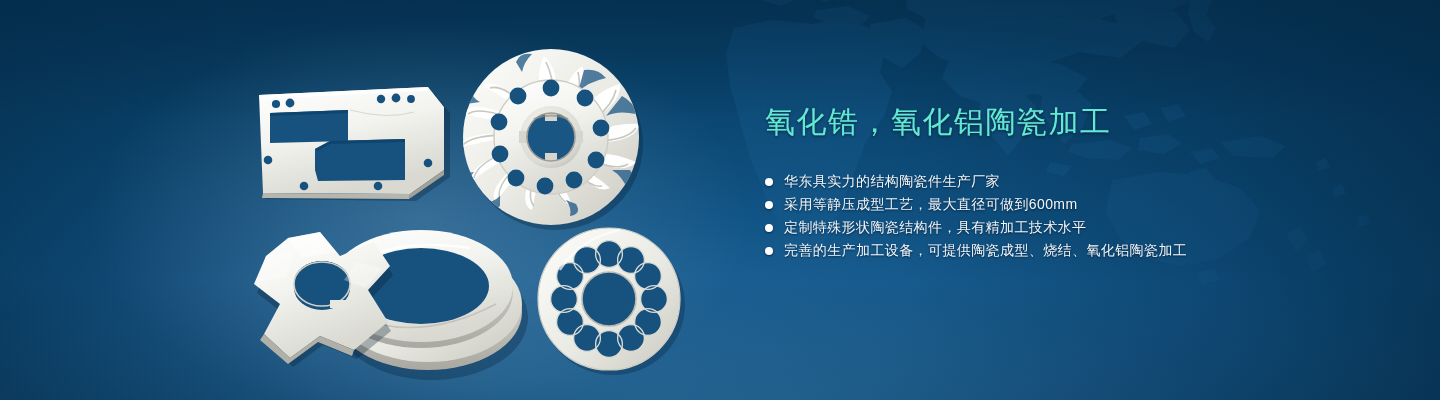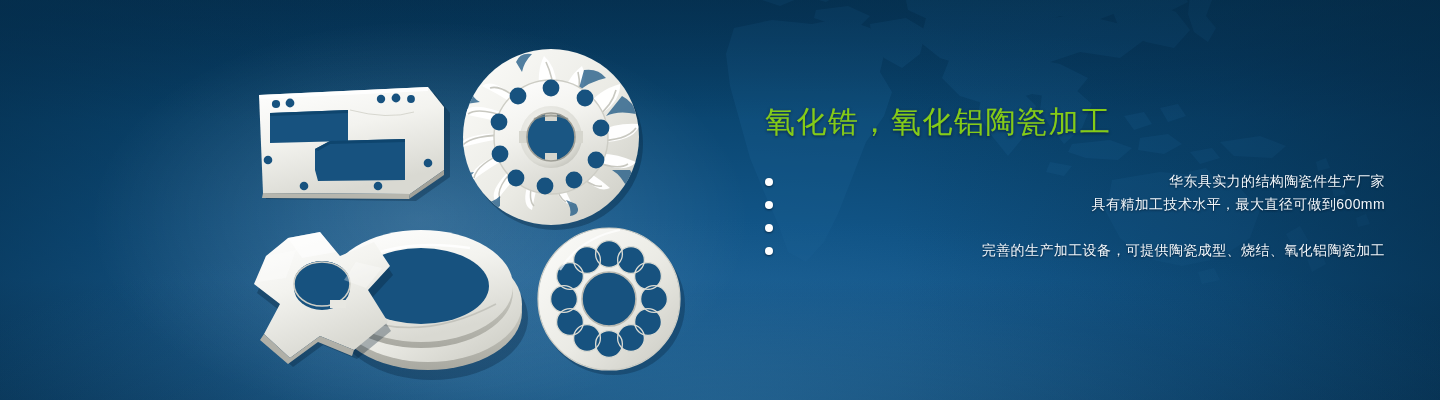--- a/index.html
+++ b/index.html
@@ -49,35 +49,34 @@
   
   .copy{
     position:absolute;
     left:765px; top:104px;
     width:620px;
   }
   .headline{
     font-size:30px;
     line-height:1.22;
     letter-spacing:1.5px;
-    color:#84cc16;
+    color:#5eead4;
     font-weight:400;
     text-shadow:0 1px 3px rgba(0,18,38,.75), 0 0 1px rgba(255,255,255,.25);
     white-space:nowrap;
   }
   .bullets{
     margin-top:30px;
     list-style:none;
   }
   .bullets li{
     display:flex;
     align-items:center;
     height:22px;
     margin-bottom:1px;
-    justify-content:space-between;
   }
   .dot{
     width:8px; height:8px;
     border-radius:50%;
     background:#ffffff;
     flex:0 0 auto;
     margin-right:11px;
     box-shadow:0 1px 2px rgba(0,16,34,.6);
   }
   .btext{
@@ -374,24 +373,25 @@
 
   <div class="copy">
     <div class="headline">氧化锆，氧化铝陶瓷加工</div>
     <ul class="bullets">
       <li>
         <span class="dot"></span>
         <span class="btext">华东具实力的结构陶瓷件生产厂家</span>
       </li>
       <li>
         <span class="dot"></span>
-        <span class="btext">具有精加工技术水平，最大直径可做到600mm</span>
+        <span class="btext">采用等静压成型工艺，最大直径可做到600mm</span>
       </li>
       <li>
         <span class="dot"></span>
+        <span class="btext">定制特殊形状陶瓷结构件，具有精加工技术水平</span>
       </li>
       <li>
         <span class="dot"></span>
         <span class="btext">完善的生产加工设备，可提供陶瓷成型、烧结、氧化铝陶瓷加工</span>
       </li>
     </ul>
   </div>
 
 </div>
 

